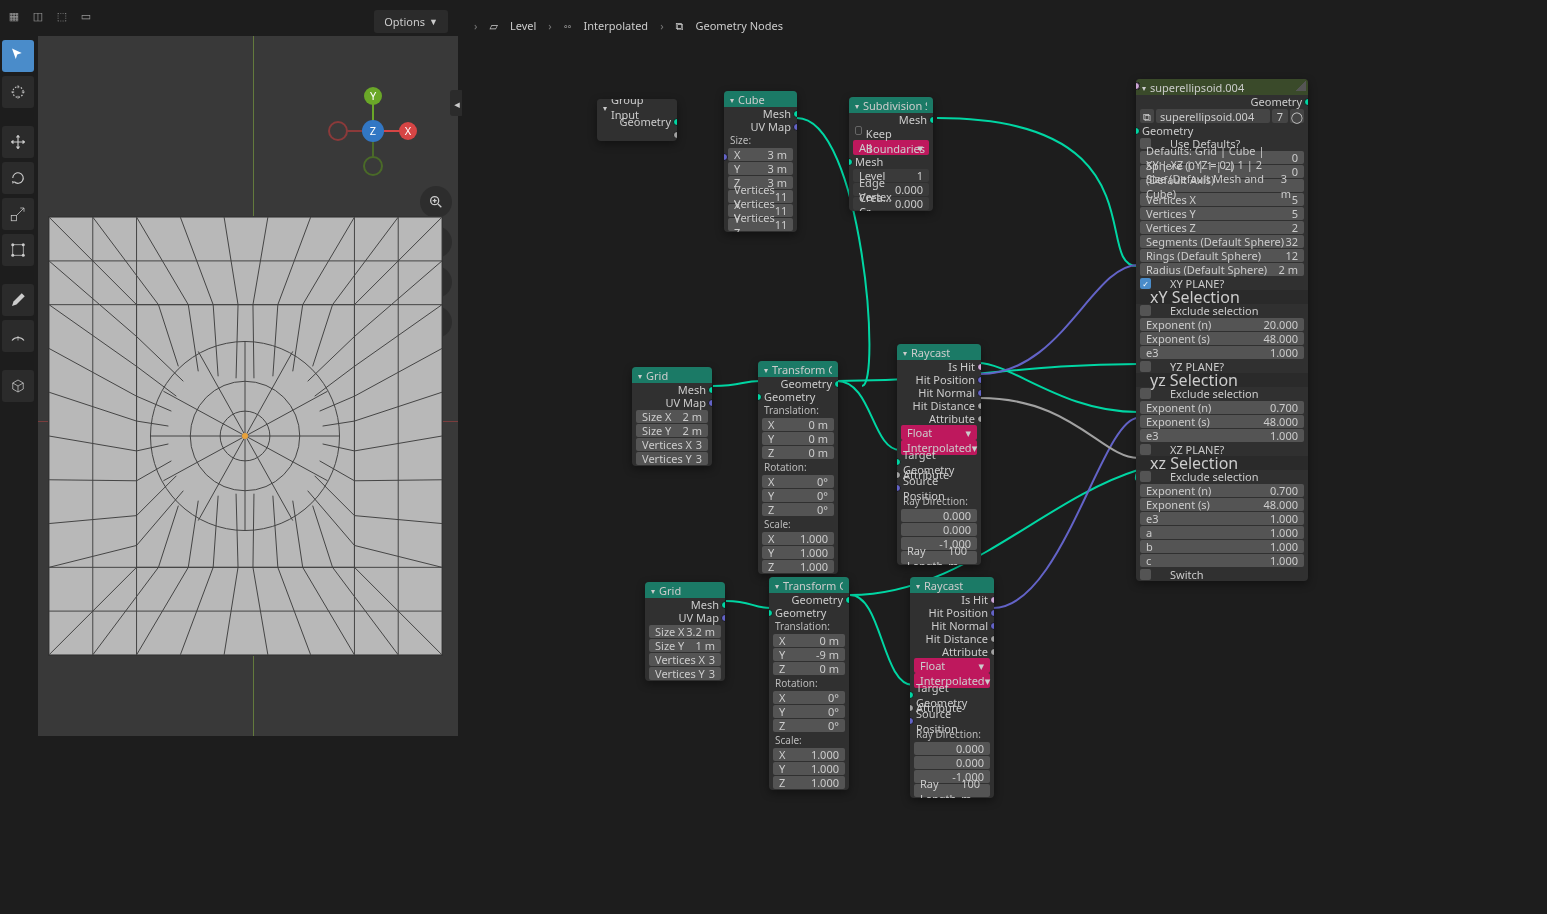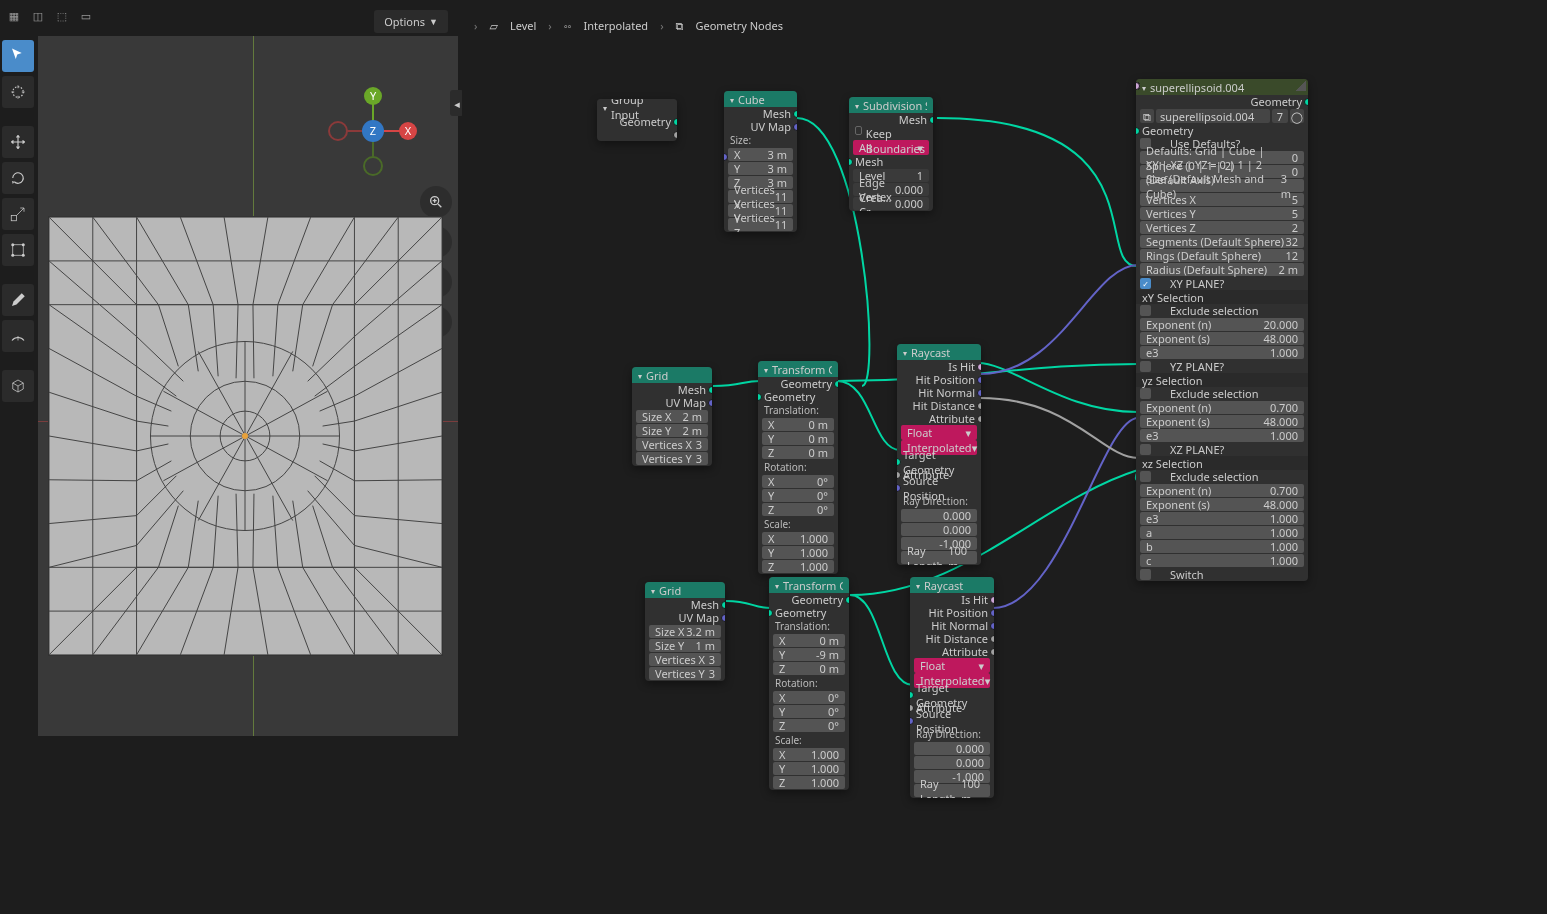--- a/index.html
+++ b/index.html
@@ -32,21 +32,21 @@
 .node-select{height:15px;margin:0 4px;background:#be185d;border-radius:2px;display:flex;align-items:flex-end;padding:0 6px;font-size:10px;color:#aaa;justify-content:space-between}
 .socket{position:absolute;width:8px;height:8px;border-radius:50%;border:1px solid #1a1a1a}
 .sk-geo{background:#00d6a3}
 .sk-vec{background:#6363c7}
 .sk-float{background:#a1a1a1}
 .sk-bool{background:#cca6d6}
 .sk-l{left:-4px}.sk-r{right:-4px}
 svg.wires{position:absolute;left:0;top:0;width:100%;height:100%;pointer-events:none}
 .wire{fill:none;stroke-width:2}
 .wire.geo{stroke:#00d6a3}.wire.vec{stroke:#6363c7}.wire.float{stroke:#a1a1a1}
-.sec-hdr{height:14px;background:#2a2a2a;padding:0 6px;display:flex;align-items:center;font-size:11px;color:#ccc}
+.sec-hdr{height:14px;background:#2a2a2a;padding:0 14px;display:flex;align-items:center;font-size:16px;color:#ccc}
 .chk-row{height:13px;padding:0 4px;display:flex;align-items:center;gap:19px;font-size:10px}
 .chk{width:11px;height:11px;background:#545454;border-radius:2px;display:inline-flex;align-items:center;justify-content:center;font-size:8px;color:#fff}
 .chk.on{background:#4a8cca}
 .corner{position:absolute;top:2px;right:2px;width:10px;height:10px;background:linear-gradient(135deg,transparent 50%,#555 50%)}
 </style>
 </head>
 <body>
 
 <div class="top-icons">
   <span class="icon">▦</span>

